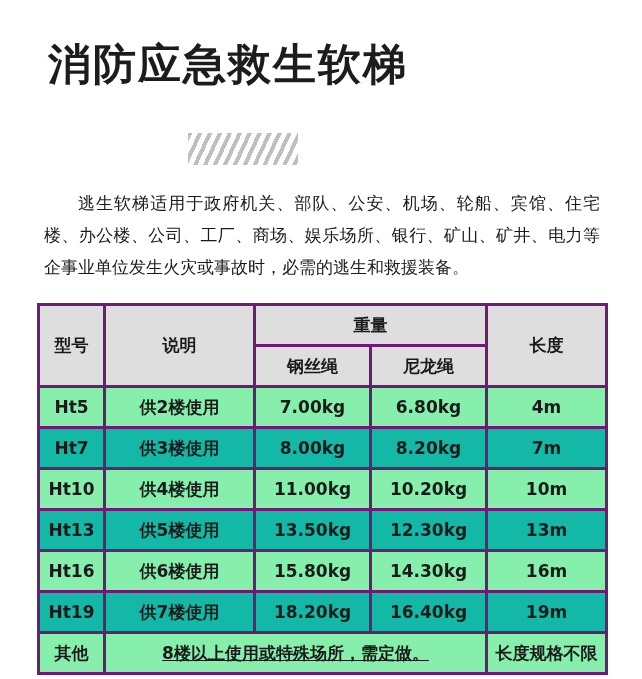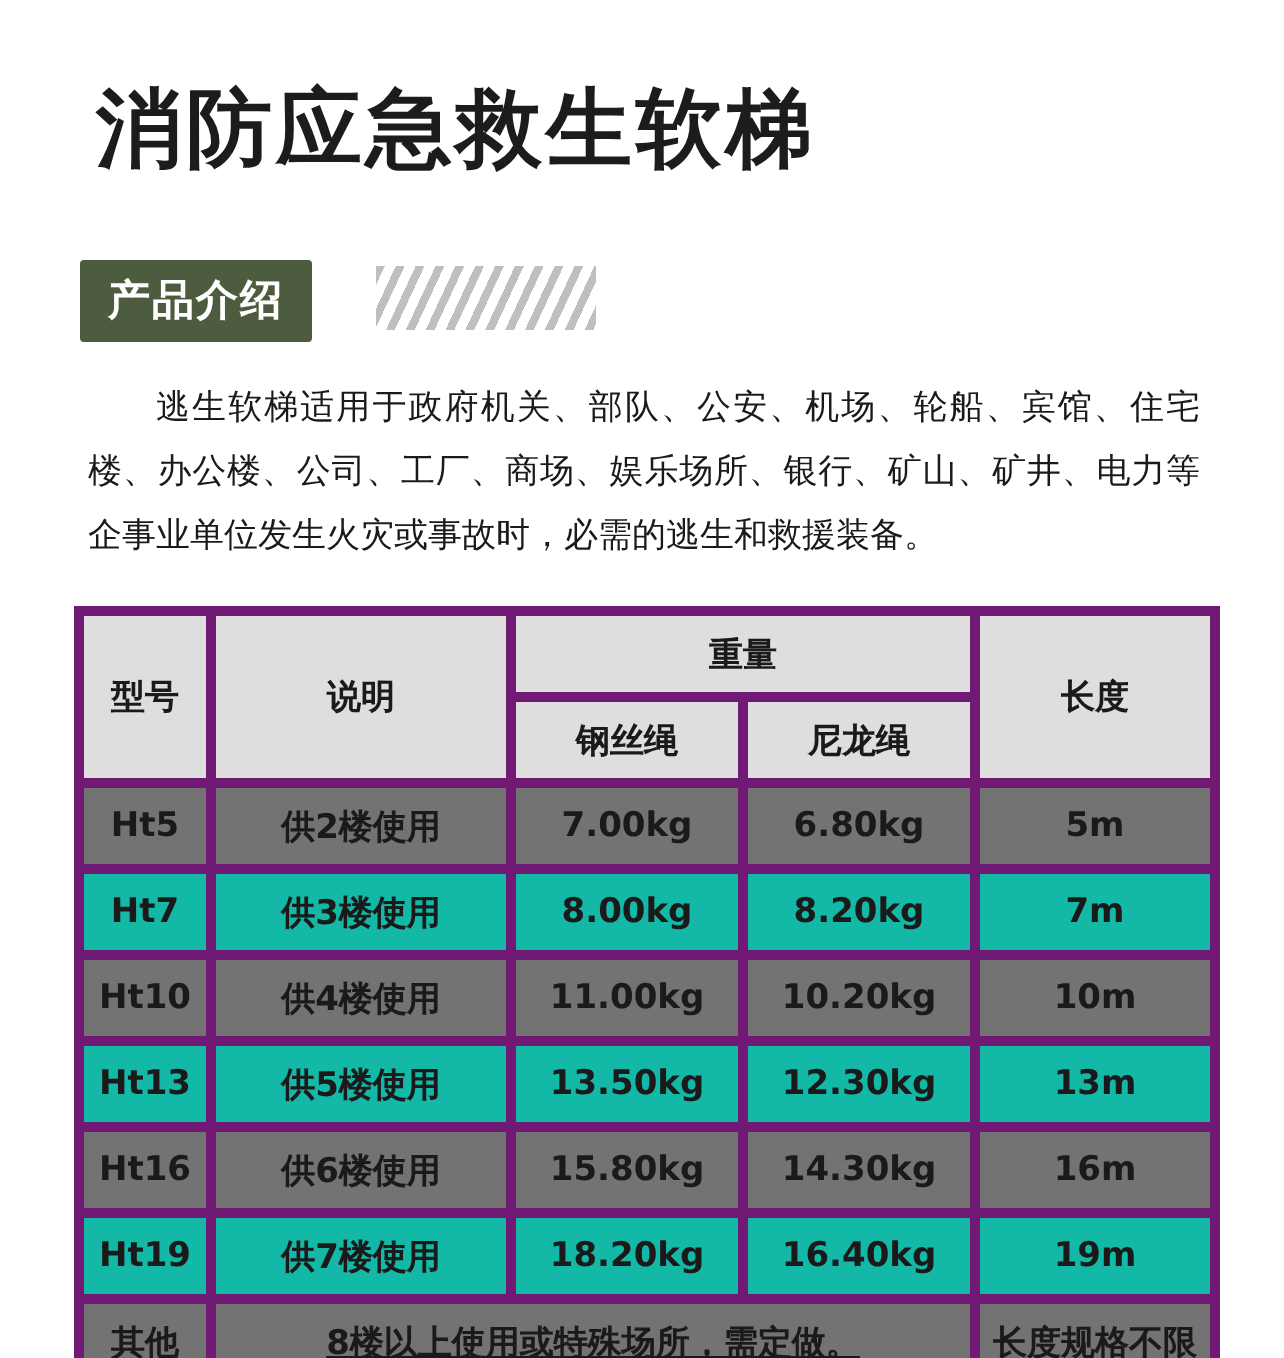--- a/index.html
+++ b/index.html
@@ -84,34 +84,34 @@
     top: 303px;
     width: 568px;
   }
   table.spec {
     border-collapse: collapse;
     width: 568px;
     table-layout: fixed;
     font-family: "DejaVu Sans", "Liberation Sans", sans-serif;
   }
   table.spec td, table.spec th {
-    border: 5px solid #701a75;
+    border: 3px solid #701a75;
     text-align: center;
     vertical-align: middle;
     font-size: 17px;
     font-weight: bold;
     color: #1a1a1a;
     padding: 0;
     height: 38px;
   }
   table.spec thead td {
     background: #dedede;
   }
   table.spec tbody td {
-    background: #737373;
+    background: #86efac;
   }
   table.spec tbody tr.alt td {
     background: #14b8a6;
   }
   .col-model { width: 66px; }
   .col-desc { width: 150px; }
   .col-steel { width: 116px; }
   .col-nylon { width: 116px; }
   .col-len { width: 120px; }
   .h-weight { height: 34px; }
@@ -121,21 +121,20 @@
   }
 </style>
 </head>
 <body>
 
 <div class="page">
 
   <div class="main-title">消防应急救生软梯</div>
 
   <div class="section-head">
-    <div class="tab">产品介绍</div>
     <div class="stripes"></div>
   </div>
 
   <div class="intro">逃生软梯适用于政府机关、部队、公安、机场、轮船、宾馆、住宅楼、办公楼、公司、工厂、商场、娱乐场所、银行、矿山、矿井、电力等企事业单位发生火灾或事故时，必需的逃生和救援装备。</div>
 
   <div class="table-wrap">
     <table class="spec">
       <colgroup>
         <col class="col-model">
         <col class="col-desc">
@@ -154,21 +153,21 @@
           <td class="h-weight">钢丝绳</td>
           <td class="h-weight">尼龙绳</td>
         </tr>
       </thead>
       <tbody>
         <tr>
           <td>Ht5</td>
           <td>供2楼使用</td>
           <td>7.00kg</td>
           <td>6.80kg</td>
-          <td>5m</td>
+          <td>4m</td>
         </tr>
         <tr class="alt">
           <td>Ht7</td>
           <td>供3楼使用</td>
           <td>8.00kg</td>
           <td>8.20kg</td>
           <td>7m</td>
         </tr>
         <tr>
           <td>Ht10</td>

